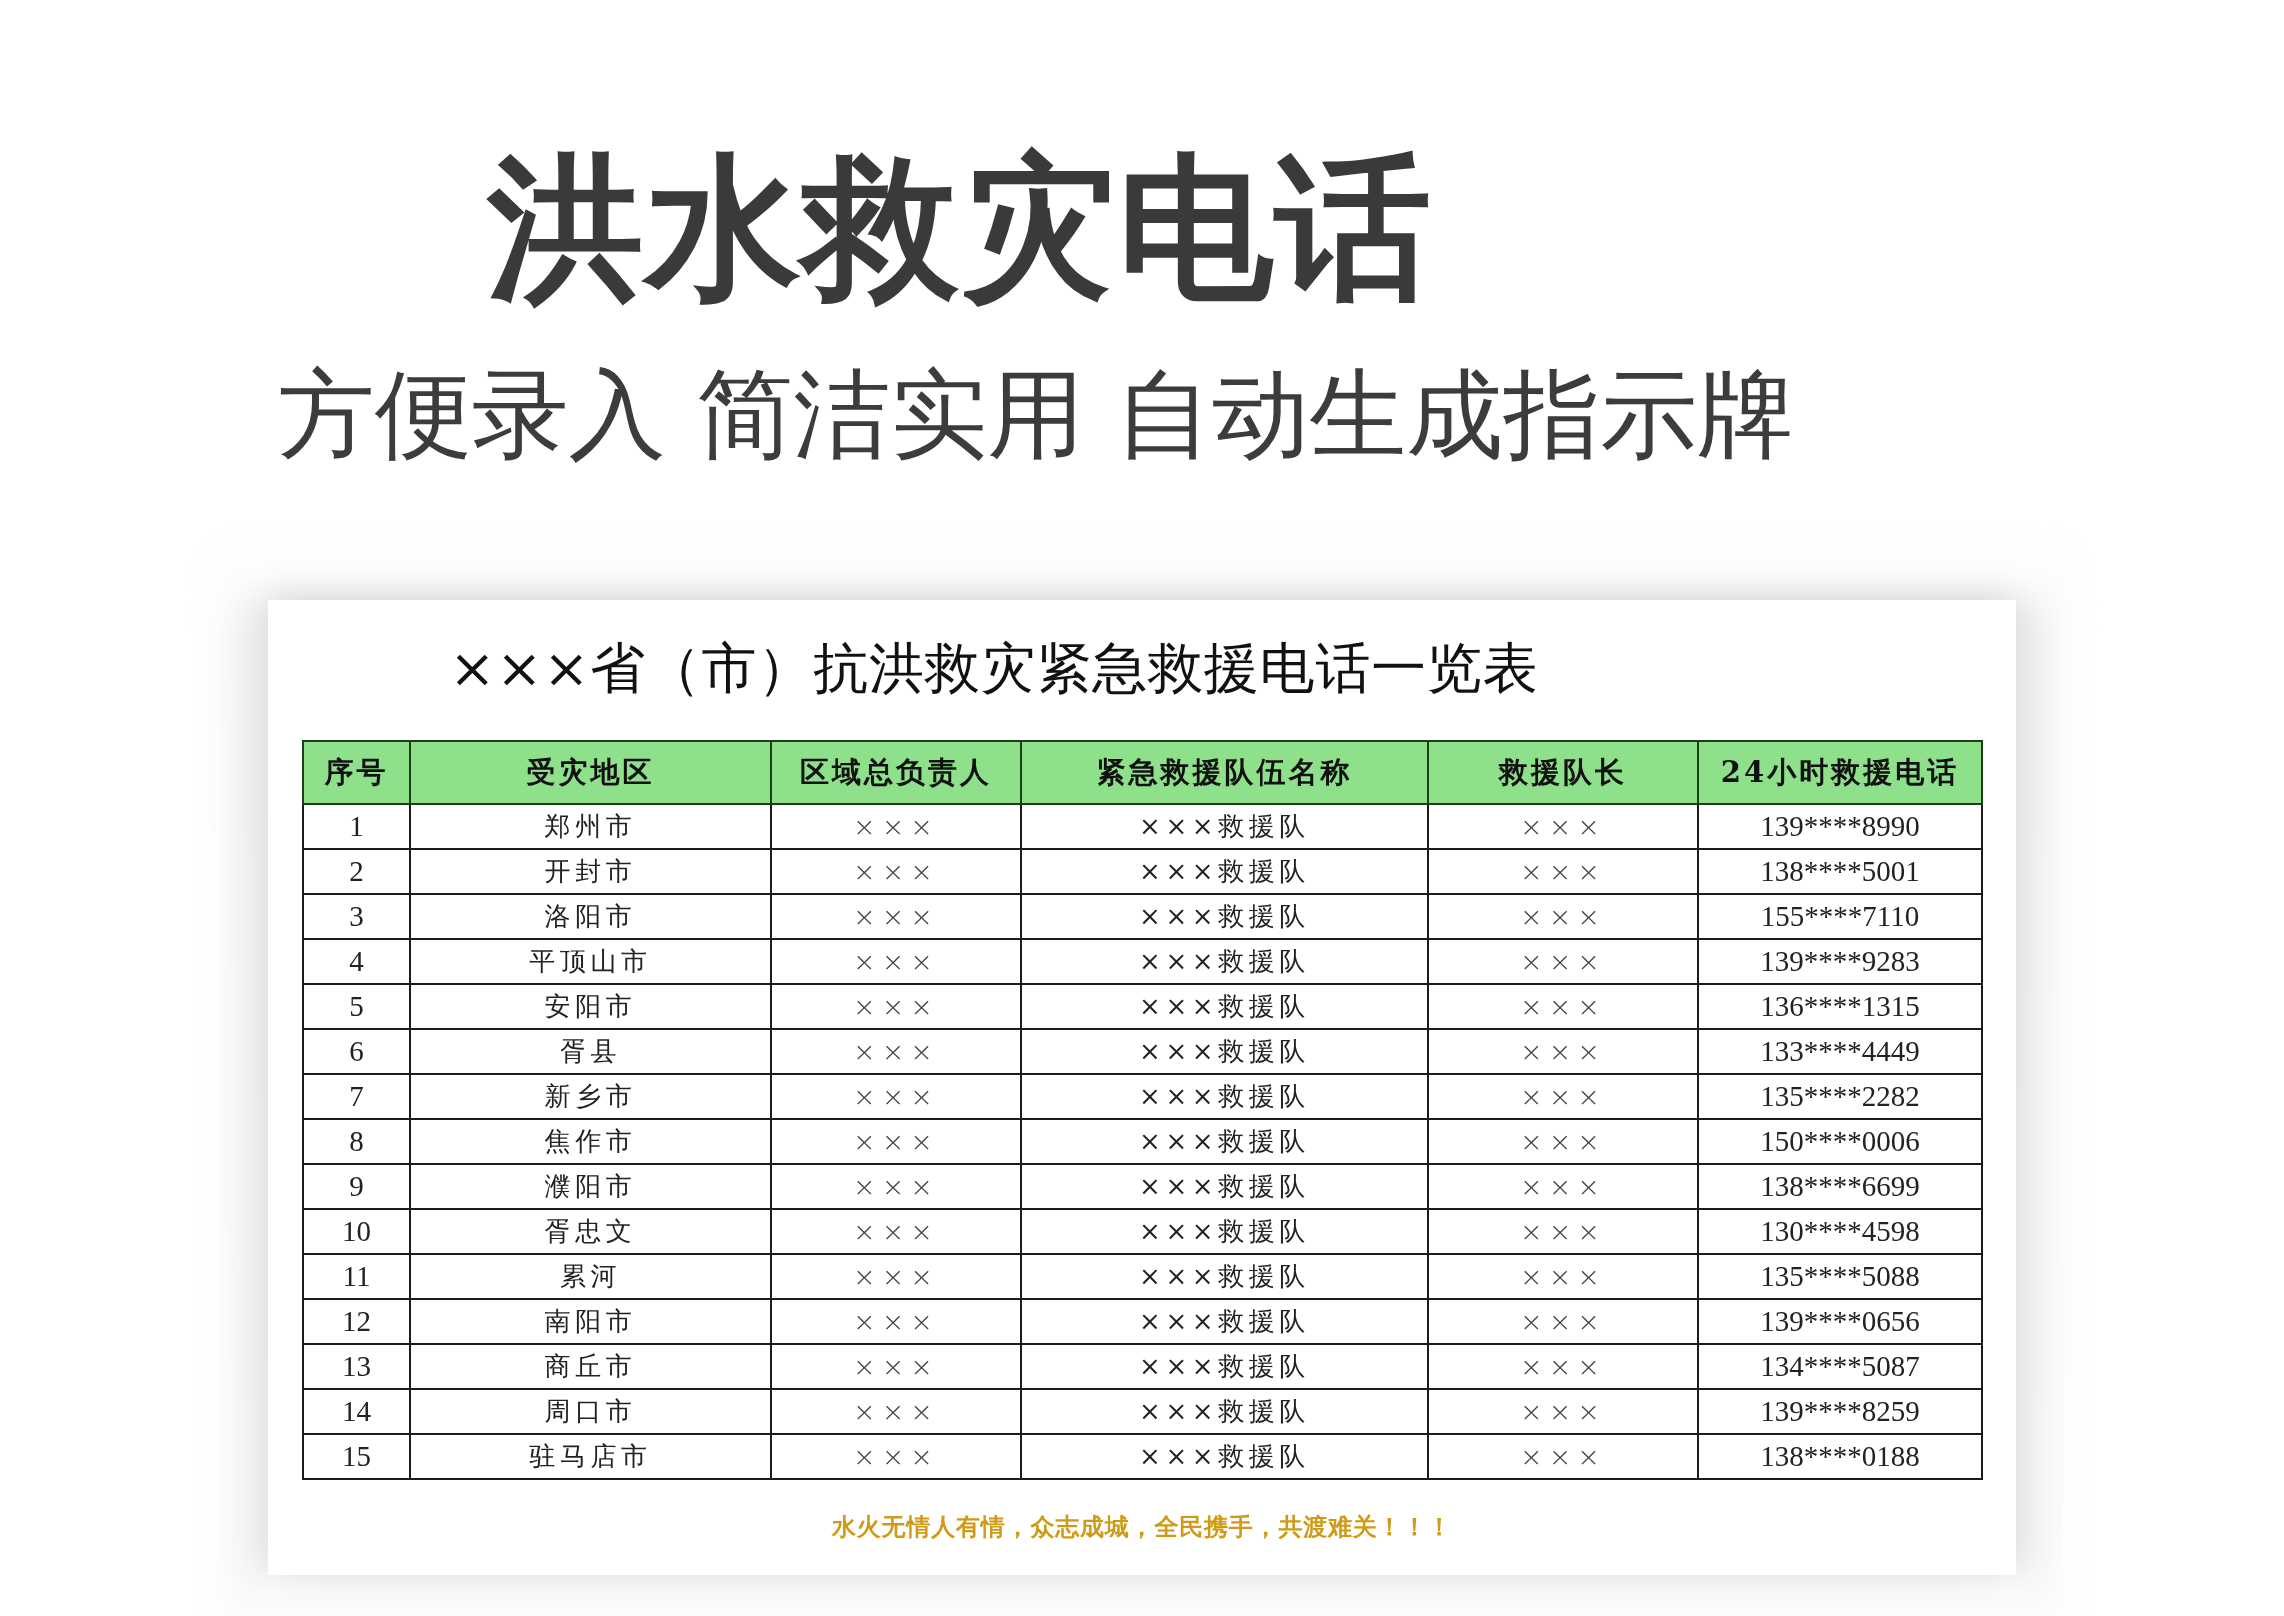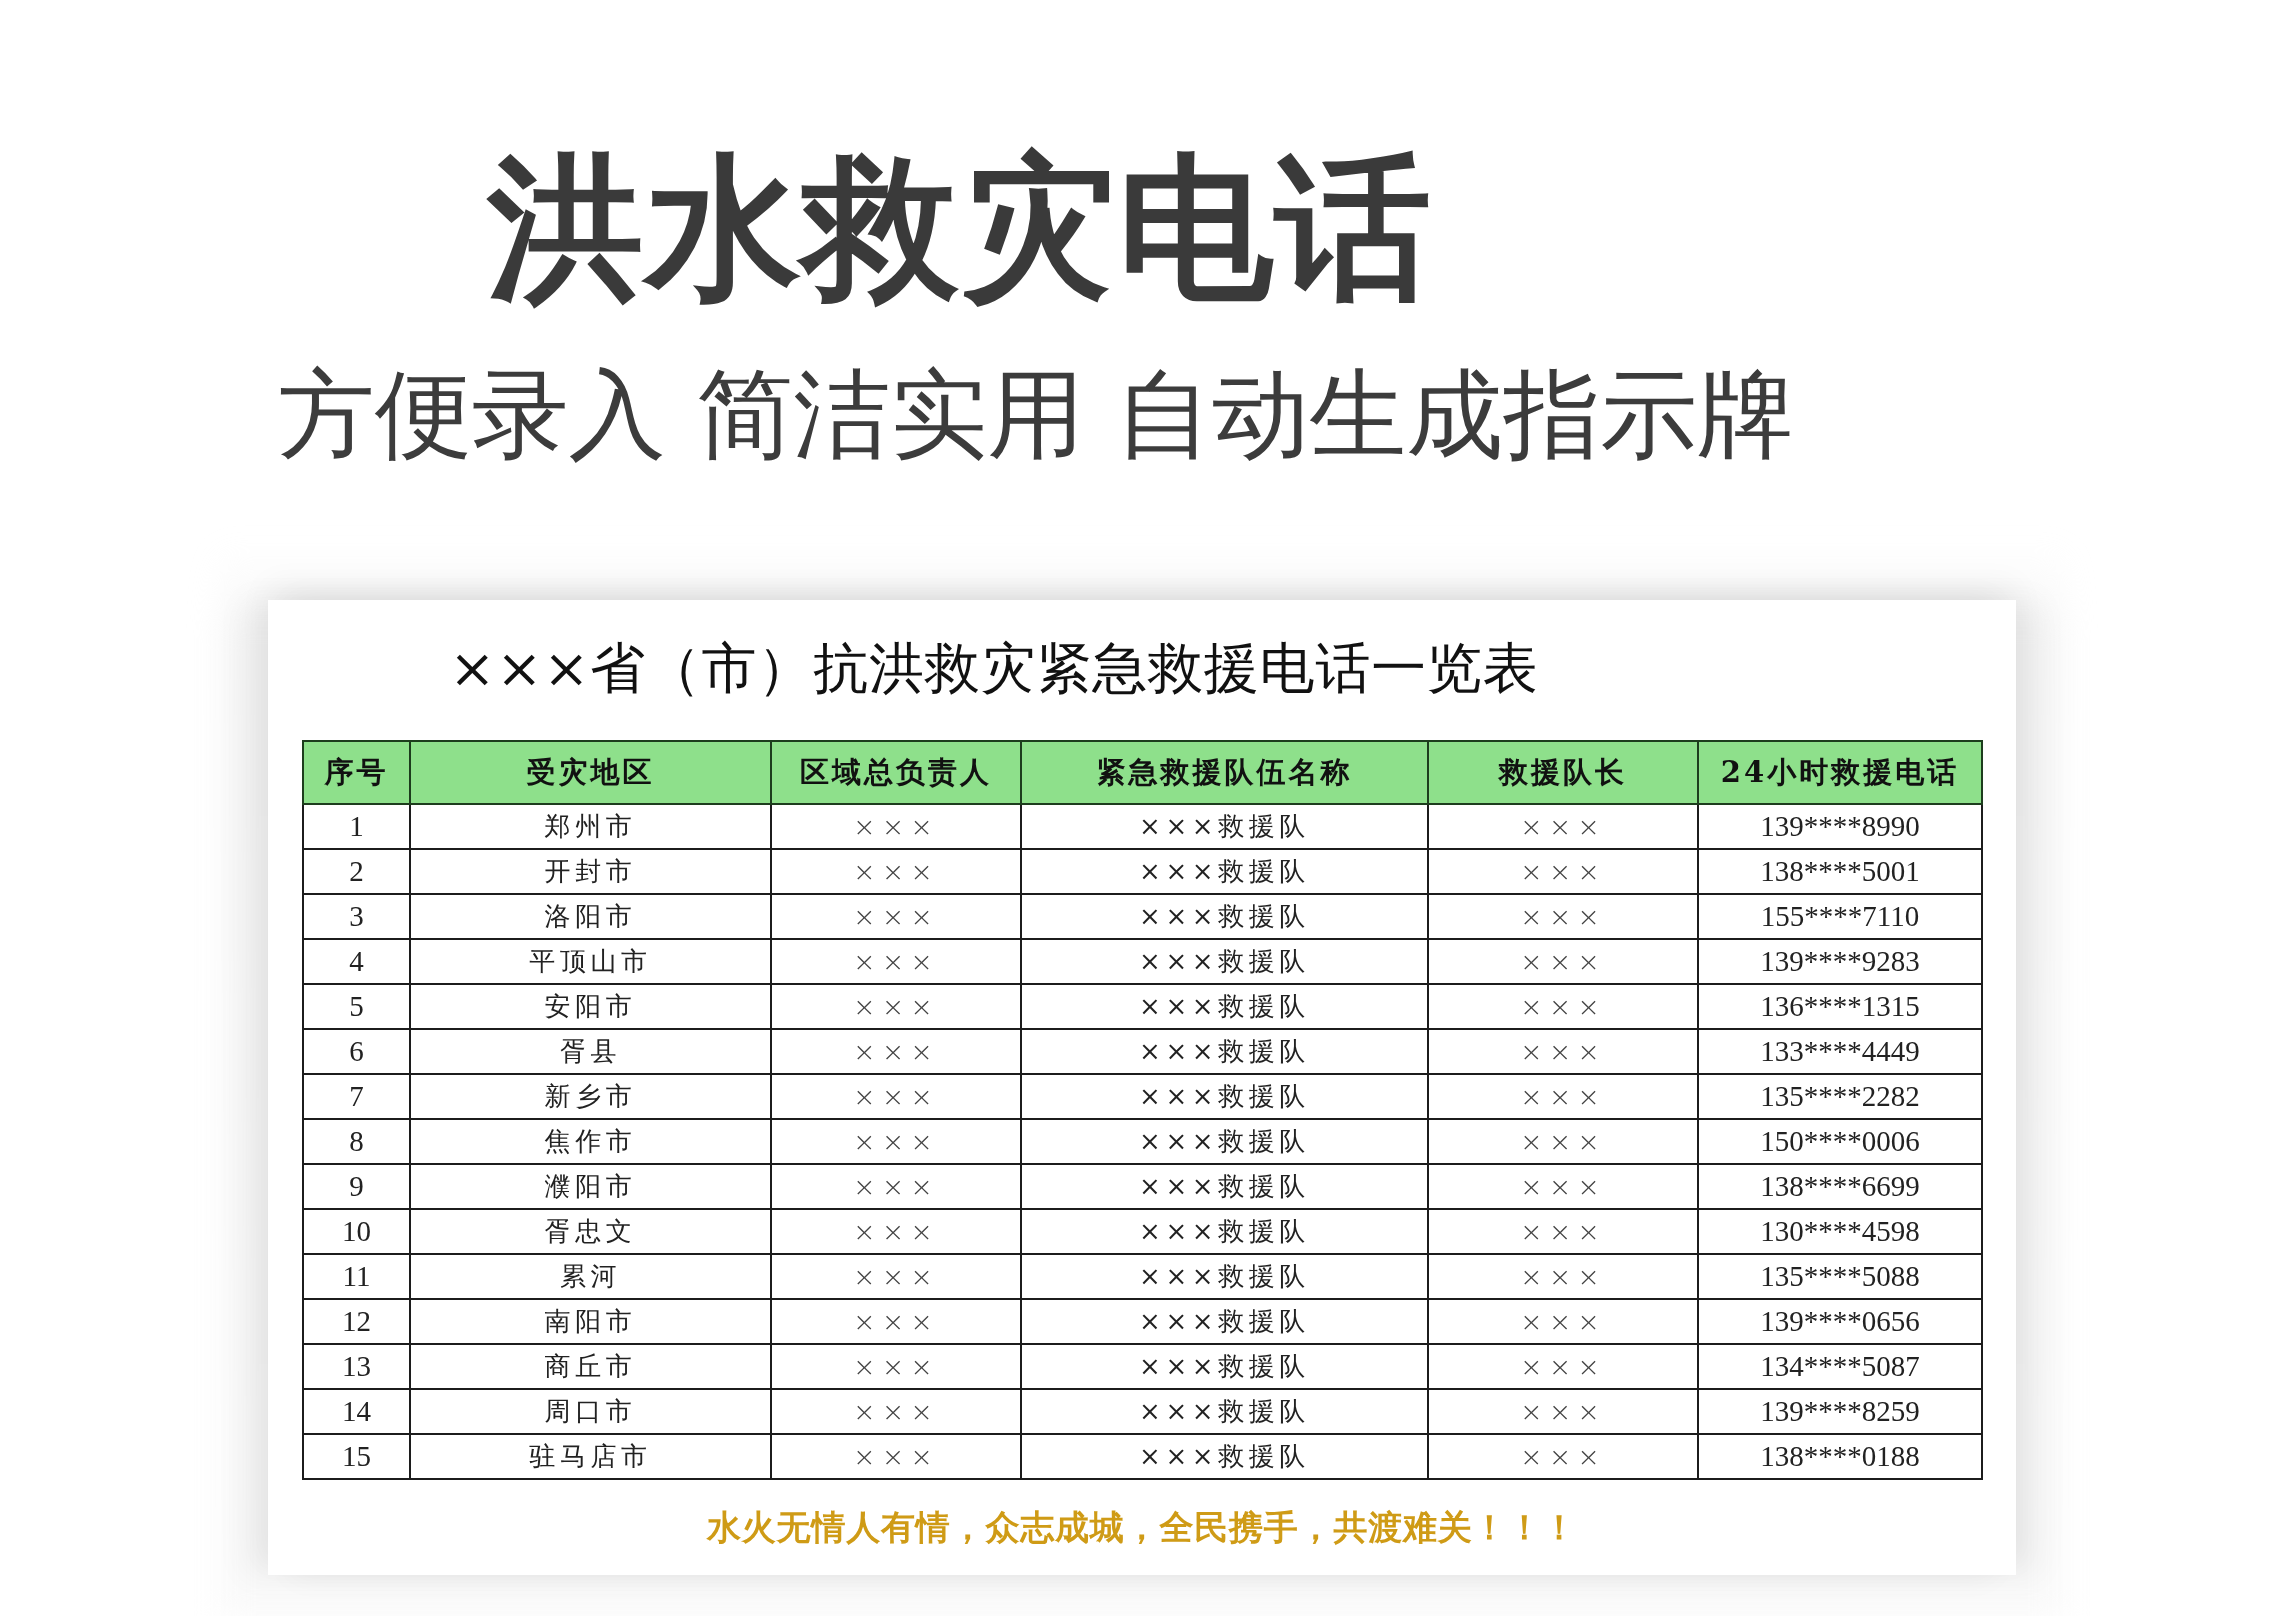--- a/index.html
+++ b/index.html
@@ -45,21 +45,21 @@
       border-color: #1d3d1d;
       letter-spacing: 3px;
     }
     table.roster tbody td {
       height: 43px; font-family: "Liberation Serif", serif; font-size: 29px; color: #222;
     }
     table.roster tbody td.cjk { font-family: "DejaVu Serif", serif; font-size: 26px; letter-spacing: 4.6px; }
     table.roster tbody td.xxx { font-family: "DejaVu Sans", sans-serif; font-size: 27px; color: #444; letter-spacing: 6px; font-weight: 300; }
     .slogan {
       position: absolute; left: 0; width: 1748px; top: 904px; text-align: center;
-      font-family: "DejaVu Sans", sans-serif; font-size: 34px; line-height: 46px; color: #cf9b16; font-weight: bold;
+      font-family: "DejaVu Sans", sans-serif; font-size: 24px; line-height: 46px; color: #cf9b16; font-weight: bold;
       letter-spacing: 0.8px;
     }
   </style>
 </head>
 <body>
 
 <div class="hero-title">洪水救灾电话</div>
 <div class="hero-subtitle">方便录入 简洁实用 自动生成指示牌</div>
 
 <div class="shadow-backdrop"></div>

